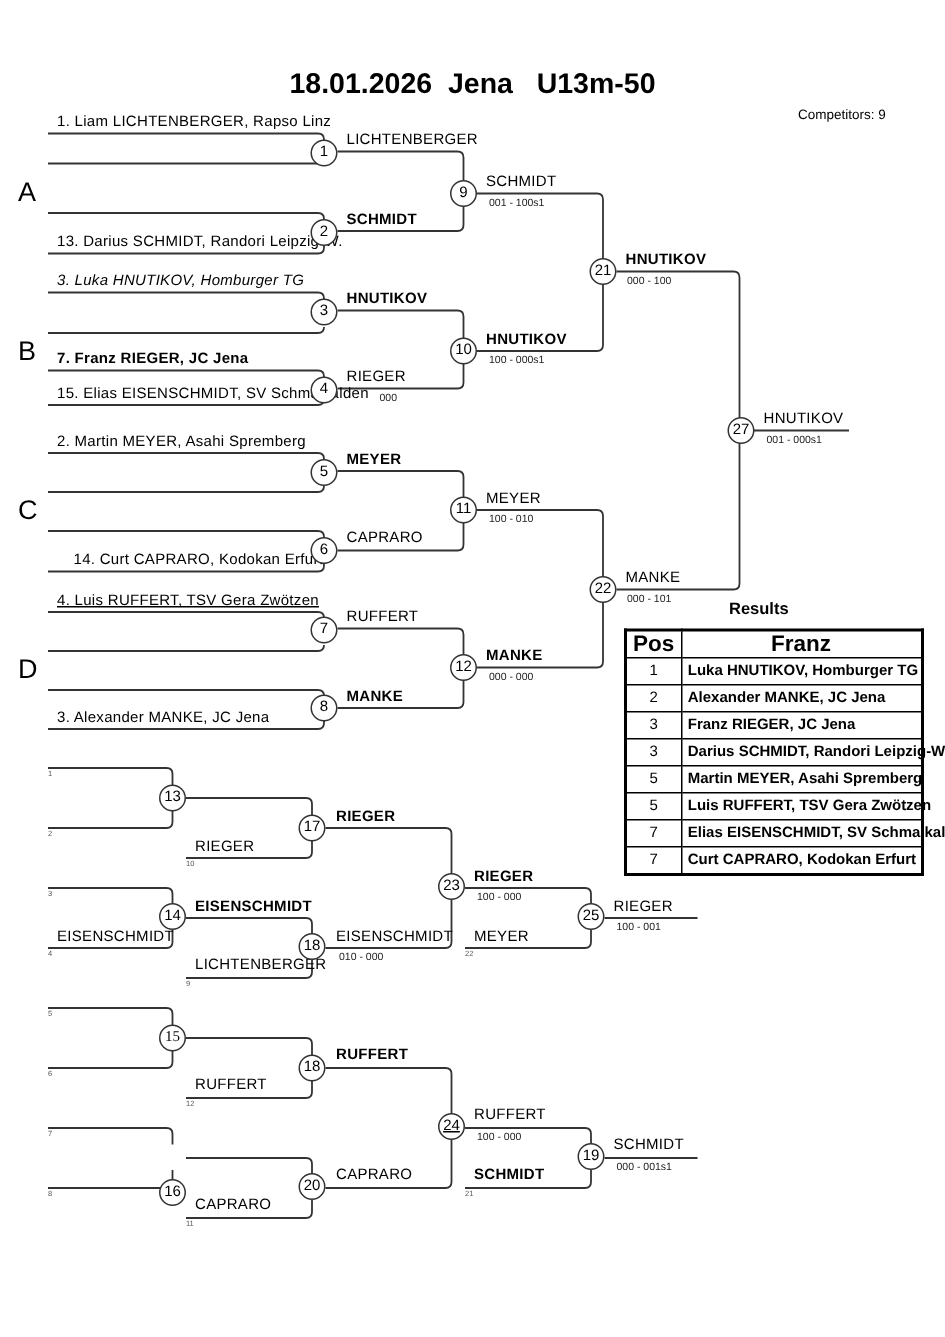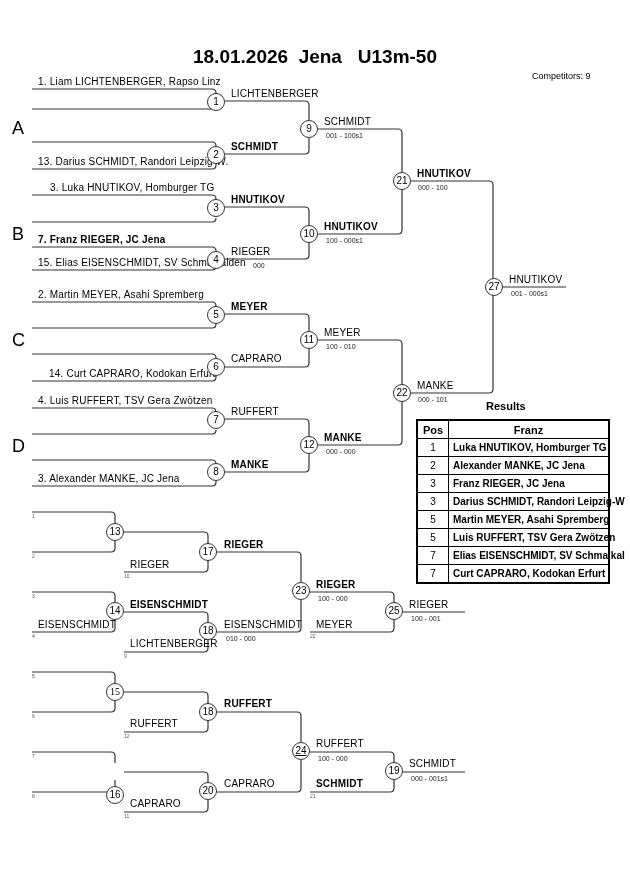--- a/index.html
+++ b/index.html
@@ -9,21 +9,21 @@
   svg#bracket { position:absolute; left:0; top:0; }
   .lbl { position:absolute; font-size:10px; white-space:nowrap; letter-spacing:0.2px; }
   .lbl.b { font-weight:bold; }
   .score { position:absolute; font-size:7px; white-space:nowrap; color:#222; }
   .tiny { position:absolute; font-size:5px; color:#555; }
   .pool { position:absolute; font-size:18px; }
   .circ { position:absolute; width:16px; height:16px; border:1px solid #333; border-radius:50%; background:#fff; font-size:10px; text-align:center; line-height:16px; box-sizing:content-box; }
   #results-title { position:absolute; left:486px; top:400px; font-weight:bold; font-size:11px; }
   table#results { position:absolute; left:416px; top:419px; border-collapse:collapse; border:2px solid #000; font-size:10px; }
   #results th, #results td { border:1px solid #000; padding:0 4px; height:17px; white-space:nowrap; }
-  #results th { font-weight:bold; font-size:11px; }
+  #results th { font-weight:bold; font-size:15px; }
   #results td.pos { width:22px; text-align:center; }
   #results td.nm { width:151px; max-width:151px; overflow:visible;font-weight:bold; }
 </style>
 </head>
 <body>
 
 <div id="title">18.01.2026  Jena   U13m-50</div>
 <div id="competitors">Competitors: 9</div>
 
 <svg id="bracket" width="630" height="891">
@@ -67,26 +67,26 @@
   </g>
 </svg>
 
 <div class="pool" style="left:12px;top:118px;">A</div>
 <div class="pool" style="left:12px;top:224px;">B</div>
 <div class="pool" style="left:12px;top:330px;">C</div>
 <div class="pool" style="left:12px;top:436px;">D</div>
 
 <div class="lbl" style="left:38px;top:76px;">1. Liam LICHTENBERGER, Rapso Linz</div>
 <div class="lbl" style="left:38px;top:156px;">13. Darius SCHMIDT, Randori Leipzig-W.</div>
-<div class="lbl" style="left:50px;top:182px;">3. Luka HNUTIKOV, Homburger TG</div>
+<div class="lbl" style="left:38px;top:182px;font-style:italic;">3. Luka HNUTIKOV, Homburger TG</div>
 <div class="lbl b" style="left:38px;top:234px;">7. Franz RIEGER, JC Jena</div>
 <div class="lbl" style="left:38px;top:257px;">15. Elias EISENSCHMIDT, SV Schmalkalden</div>
 <div class="lbl" style="left:38px;top:289px;">2. Martin MEYER, Asahi Spremberg</div>
 <div class="lbl" style="left:49px;top:368px;">14. Curt CAPRARO, Kodokan Erfurt</div>
-<div class="lbl" style="left:38px;top:395px;">4. Luis RUFFERT, TSV Gera Zwötzen</div>
+<div class="lbl" style="left:38px;top:395px;text-decoration:underline;">4. Luis RUFFERT, TSV Gera Zwötzen</div>
 <div class="lbl" style="left:38px;top:473px;">3. Alexander MANKE, JC Jena</div>
 
 <div class="lbl" style="left:231px;top:88px;">LICHTENBERGER</div>
 <div class="lbl b" style="left:231px;top:141px;">SCHMIDT</div>
 <div class="lbl b" style="left:231px;top:194px;">HNUTIKOV</div>
 <div class="lbl" style="left:231px;top:246px;">RIEGER</div>
 <div class="score" style="left:253px;top:262px;">000</div>
 <div class="lbl b" style="left:231px;top:301px;">MEYER</div>
 <div class="lbl" style="left:231px;top:353px;">CAPRARO</div>
 <div class="lbl" style="left:231px;top:406px;">RUFFERT</div>

